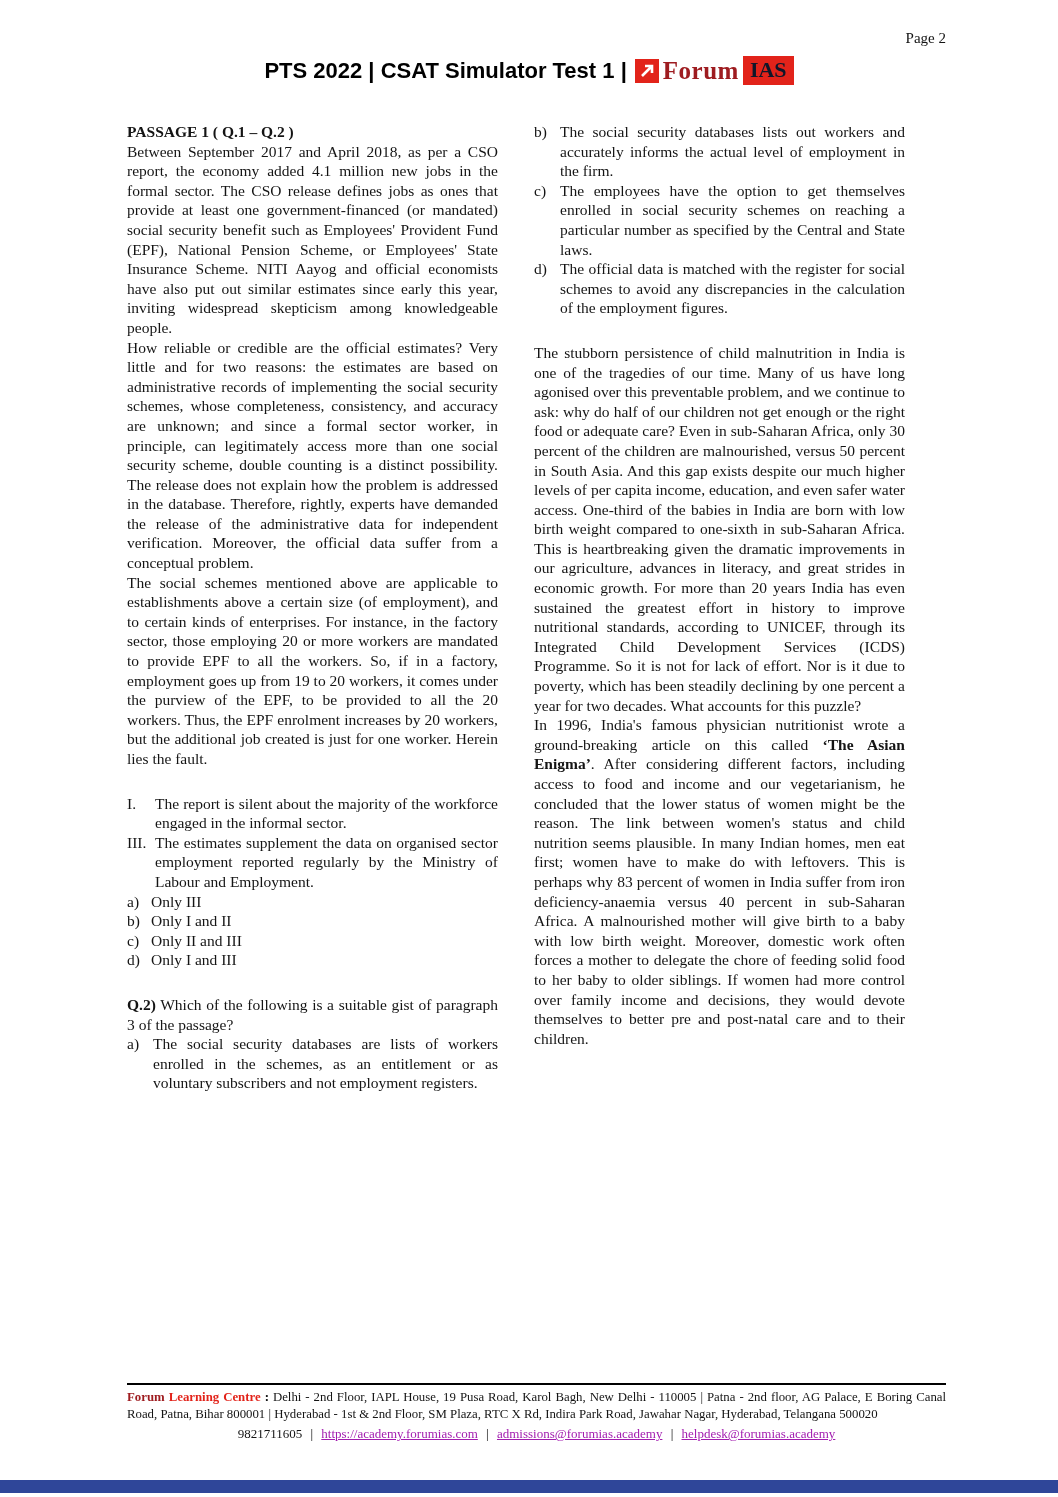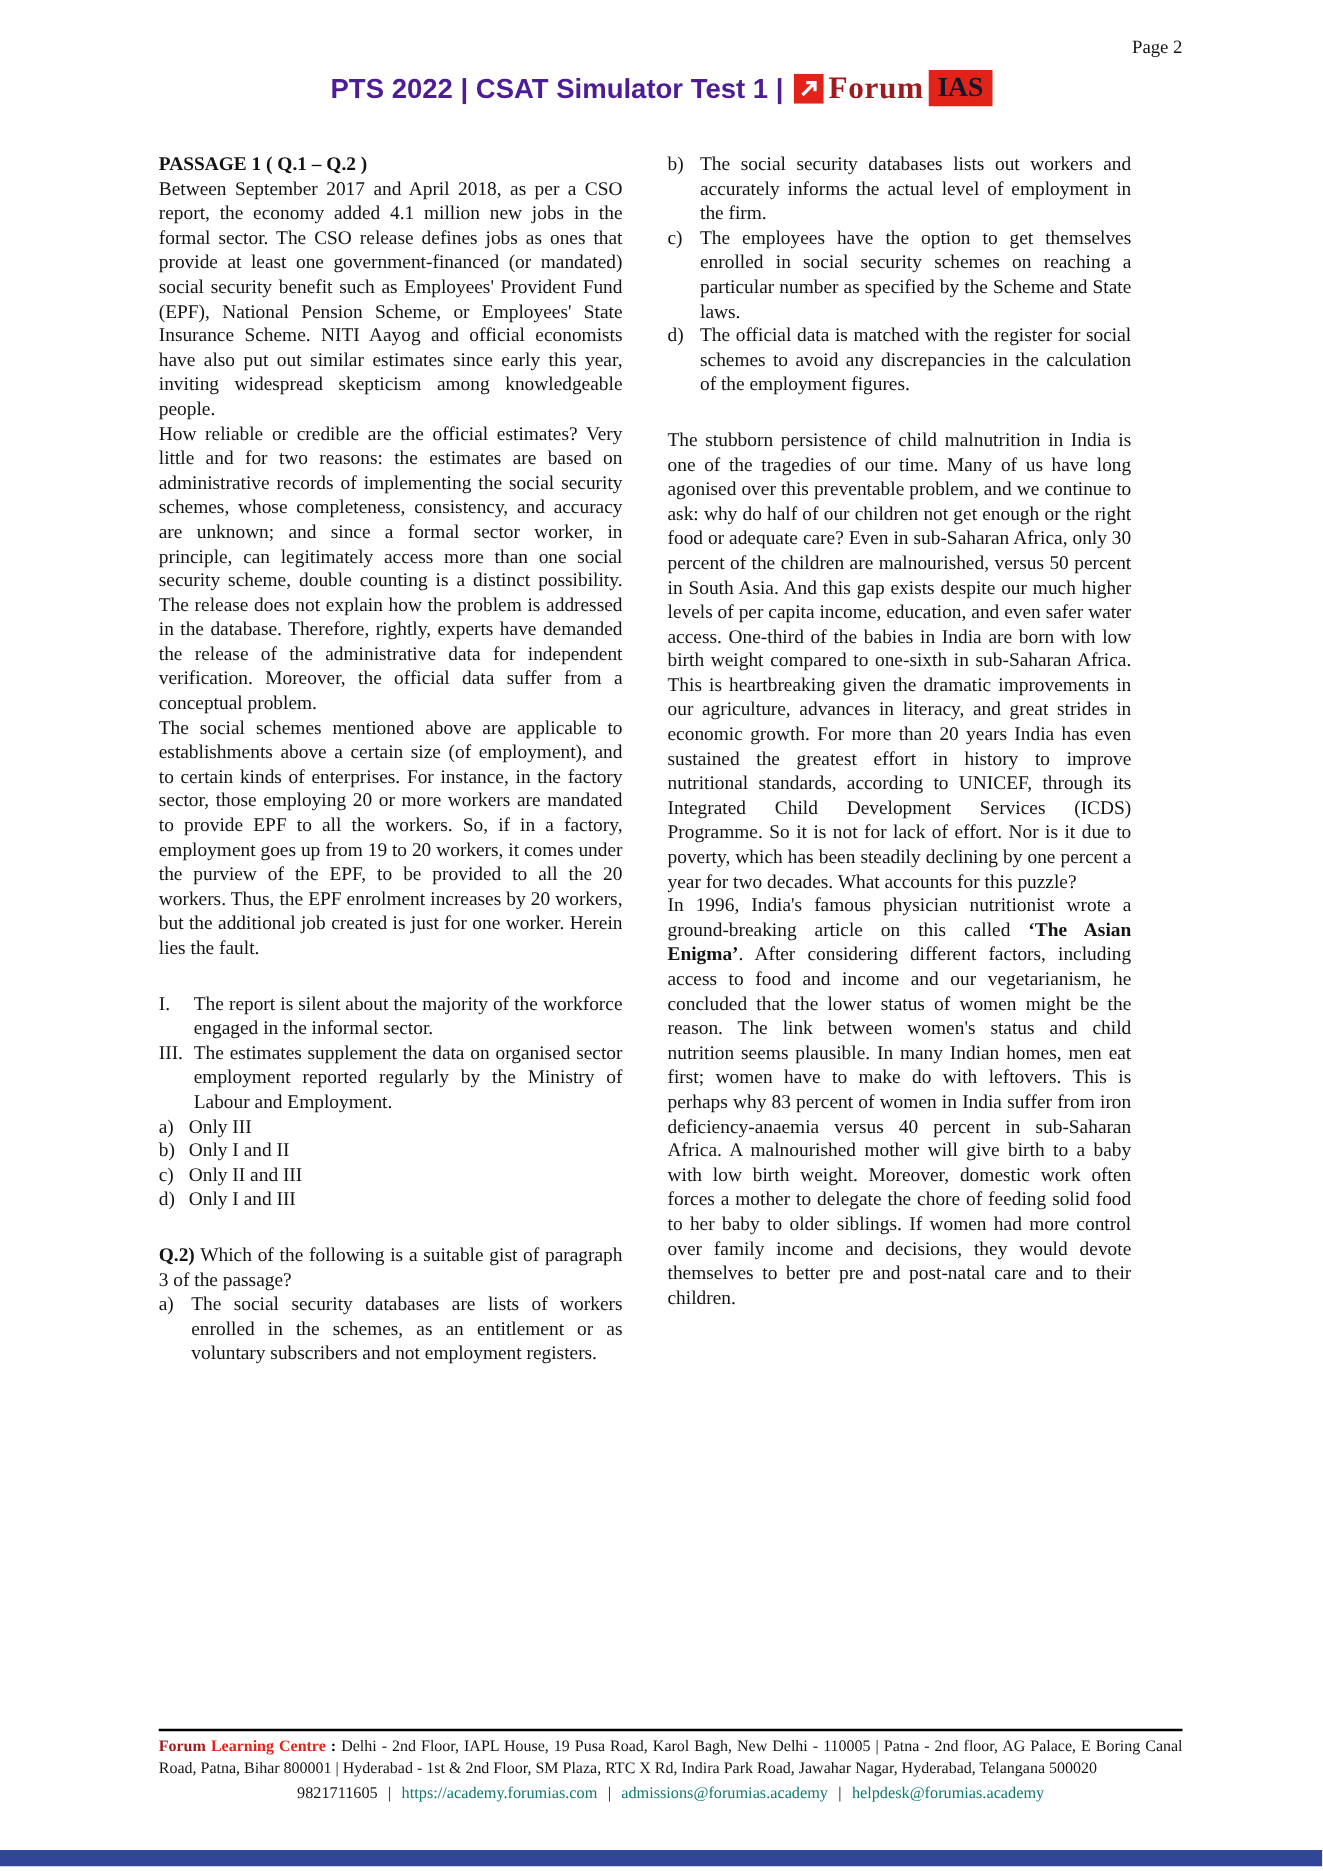--- a/index.html
+++ b/index.html
@@ -6,21 +6,21 @@
   html,body { background:#ffffff; }
   .page {
     position:relative; width:1058px; height:1497px; background:#ffffff;
     font-family:"Liberation Serif", serif; color:#141414; overflow:hidden;
   }
   .page-number { position:absolute; top:30px; right:112px; font-size:15px; }
   .title-row {
     position:absolute; top:56px; left:0; width:100%;
     display:flex; justify-content:center; align-items:center; gap:8px;
   }
-  .doc-title { font-family:"Liberation Sans", sans-serif; font-weight:700; font-size:22px; color:#4c1d95; }
+  .doc-title { font-family:"Liberation Sans", sans-serif; font-weight:700; font-size:22px; color:#000000; }
   .logo { display:inline-flex; align-items:center; gap:4px; }
   .logo-icon { width:24px; height:24px; display:inline-block; }
   .logo-icon svg { display:block; }
   .logo-forum { font-family:"Liberation Serif", serif; font-weight:700; font-size:25px; color:#9e1c20; letter-spacing:0.5px; }
   .logo-ias {
     font-family:"Liberation Serif", serif; font-weight:700; font-size:22px; color:#0f172a;
     background:#e2231a; padding:1px 7px 2px 7px; display:inline-block;
   }
   .columns {
     position:absolute; top:122px; left:127px; width:804px;
@@ -41,21 +41,21 @@
     position:absolute; top:1383px; left:127px; right:112px;
     border-top:2px solid #000; padding-top:4px;
     font-size:12.8px; line-height:17px;
   }
   .footer-addresses { text-align:justify; }
   .brand-forum { color:#9e1c20; font-weight:700; }
   .brand-rest  { color:#e2231a; font-weight:700; }
   .brand-colon { font-weight:700; color:#000; }
   .footer-contacts { text-align:center; margin-top:2px; font-size:13px; }
   .sep { margin:0 5px; color:#000; }
-  .flink { color:#0f766e; cursor:pointer; }
+  .flink { color:#a21caf; text-decoration:underline; cursor:pointer; }
   .bottom-bar { position:absolute; left:0; right:0; bottom:4px; height:13px; background:#2f4699; }
 </style>
 </head>
 <body>
 
 <div class="page">
 
   <div class="page-number">Page 2</div>
 
   <div class="title-row">
@@ -116,21 +116,21 @@
       </div>
     </div>
 
     <div class="col">
       <div class="li">
         <span class="li-letter">b)</span>
         <span class="li-text">The social security databases lists out workers and accurately informs the actual level of employment in the firm.</span>
       </div>
       <div class="li">
         <span class="li-letter">c)</span>
-        <span class="li-text">The employees have the option to get themselves enrolled in social security schemes on reaching a particular number as specified by the Scheme and State laws.</span>
+        <span class="li-text">The employees have the option to get themselves enrolled in social security schemes on reaching a particular number as specified by the Central and State laws.</span>
       </div>
       <div class="li">
         <span class="li-letter">d)</span>
         <span class="li-text">The official data is matched with the register for social schemes to avoid any discrepancies in the calculation of the employment figures.</span>
       </div>
 
       <div class="passage2-head-block">
         <p>The stubborn persistence of child malnutrition in India is one of the tragedies of our time. Many of us have long agonised over this preventable problem, and we continue to ask: why do half of our children not get enough or the right food or adequate care? Even in sub-Saharan Africa, only 30 percent of the children are malnourished, versus 50 percent in South Asia. And this gap exists despite our much higher levels of per capita income, education, and even safer water access. One-third of the babies in India are born with low birth weight compared to one-sixth in sub-Saharan Africa. This is heartbreaking given the dramatic improvements in our agriculture, advances in literacy, and great strides in economic growth. For more than 20 years India has even sustained the greatest effort in history to improve nutritional standards, according to UNICEF, through its Integrated Child Development Services (ICDS) Programme. So it is not for lack of effort. Nor is it due to poverty, which has been steadily declining by one percent a year for two decades. What accounts for this puzzle?</p>
         <p><span>In 1996, India's famous physician nutritionist wrote a ground-breaking article on this called </span><b>‘The Asian Enigma’</b><span>. After considering different factors, including access to food and income and our vegetarianism, he concluded that the lower status of women might be the reason. The link between women's status and child nutrition seems plausible. In many Indian homes, men eat first; women have to make do with leftovers. This is perhaps why 83 percent of women in India suffer from iron deficiency-anaemia versus 40 percent in sub-Saharan Africa. A malnourished mother will give birth to a baby with low birth weight. Moreover, domestic work often forces a mother to delegate the chore of feeding solid food to her baby to older siblings. If women had more control over family income and decisions, they would devote themselves to better pre and post-natal care and to their children.</span></p>
       </div>

